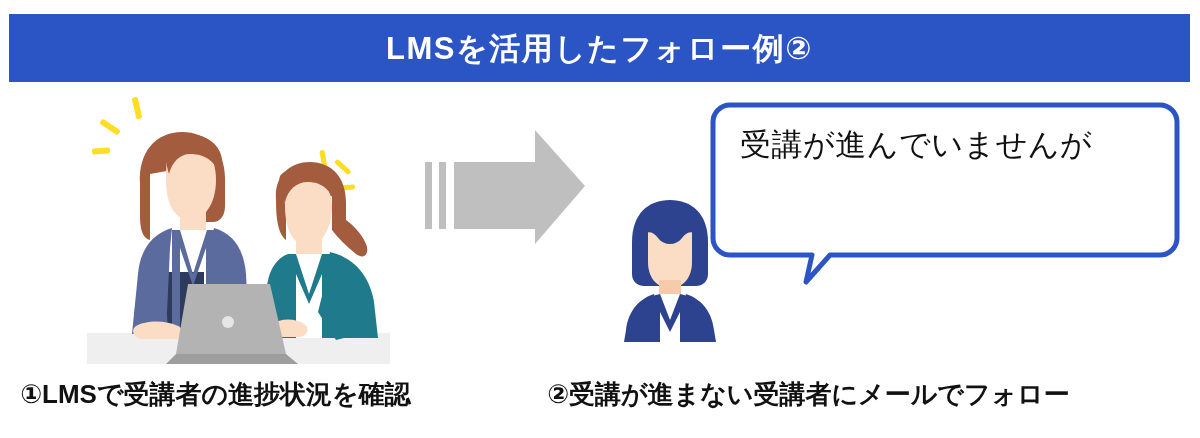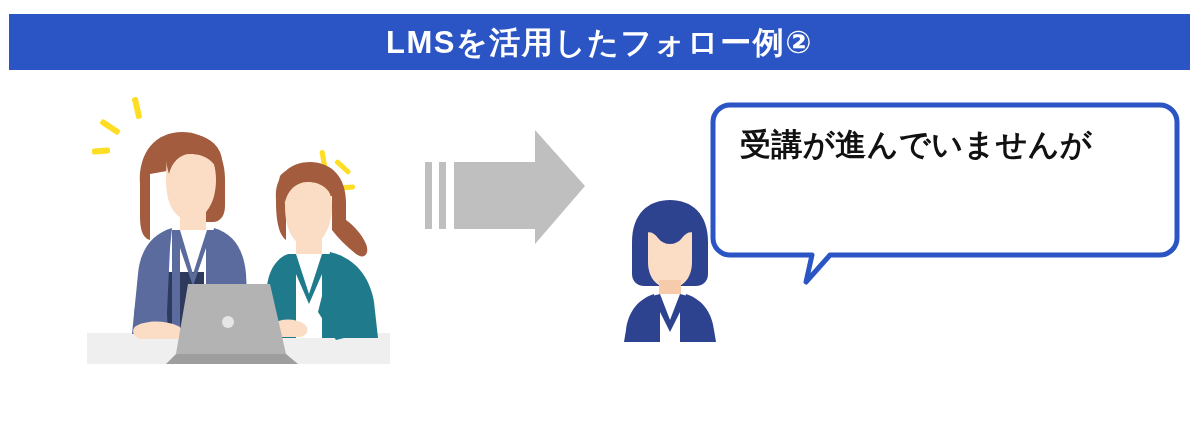--- a/index.html
+++ b/index.html
@@ -18,21 +18,21 @@
     background: #ffffff;
     overflow: hidden;
   }
 
   
   .title-banner {
     position: absolute;
     left: 9px;
     top: 14px;
     width: 1181px;
-    height: 56px;
+    height: 68px;
     background: #2b55c4;
     display: flex;
     align-items: center;
     justify-content: center;
   }
   .title-text {
     color: #ffffff;
     font-size: 31px;
     font-weight: bold;
     letter-spacing: 1.5px;
@@ -79,21 +79,21 @@
     height: 190px;
   }
   .speech-bubble svg { display:block; width:100%; height:100%; }
   .bubble-text {
     position: absolute;
     left: 740px;
     top: 124px;
     width: 420px;
     color: #111111;
     font-size: 31px;
-    font-weight: bold;
+    font-weight: normal;
     line-height: 1.33;
     letter-spacing: 0.5px;
   }
   .bubble-line { display:block; white-space: nowrap; }
 
   
   .caption-row {
     position: absolute;
     left: 0;
     top: 374px;
@@ -220,14 +220,18 @@
 
   <div class="speech-bubble">
     <svg viewBox="0 0 474 190" xmlns="http://www.w3.org/2000/svg">
       <path d="M22 5 L452 5 A17 17 0 0 1 469 22 L469 138 A17 17 0 0 1 452 155 L122 155 L98 182 L104 155 L22 155 A17 17 0 0 1 5 138 L5 22 A17 17 0 0 1 22 5 Z" fill="#FFFFFF" stroke="#2B55C4" stroke-width="5" stroke-linejoin="round"></path>
     </svg>
   </div>
   <div class="bubble-text">
     <span class="bubble-line">受講が進んでいませんが</span>
   </div>
 
+  <div class="caption-row">
+    <span class="caption caption-1">①LMSで受講者の進捗状況を確認</span>
+    <span class="caption caption-2">②受講が進まない受講者にメールでフォロー</span>
+  </div>
 
 </div>
 
 </body></html>

